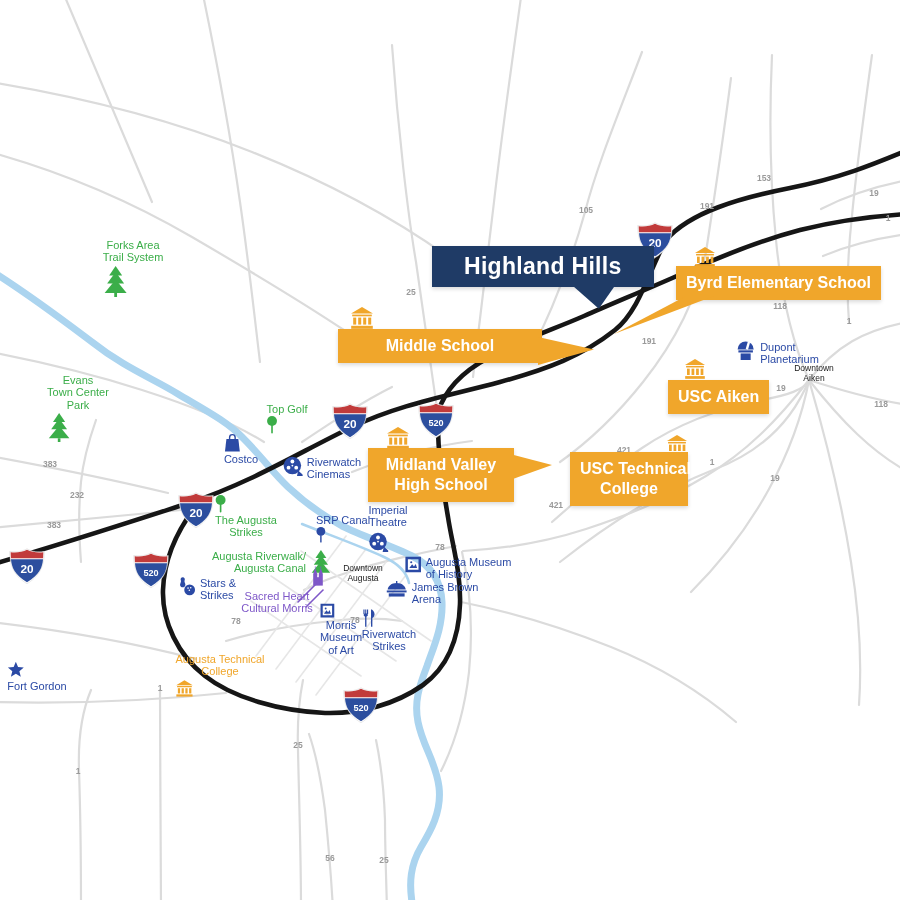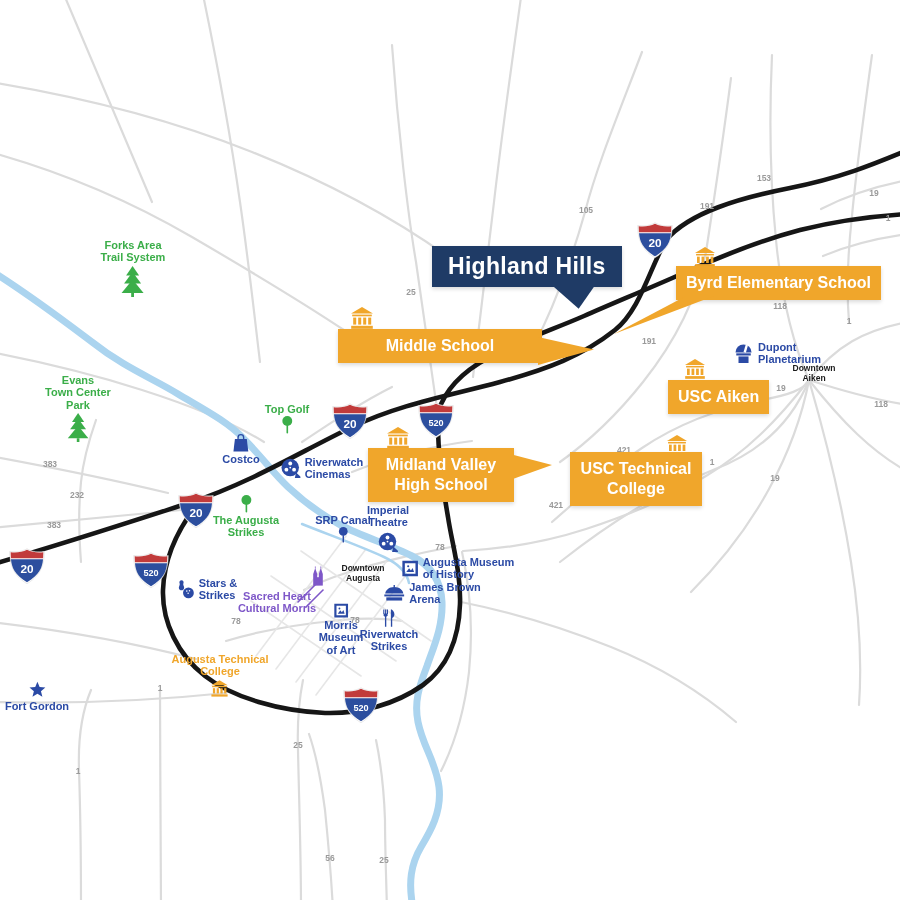--- a/index.html
+++ b/index.html
@@ -10,37 +10,37 @@
 
   
   .roadnum { position:absolute; transform:translate(-50%,-50%); font-size:8.5px; font-weight:700; color:#9a9a9a; }
 
   
   .shield { position:absolute; width:40px; height:40px; overflow:visible; }
   .sh-num { fill:#fff; font-family:"Liberation Sans",sans-serif; font-weight:700; font-size:13px; text-anchor:middle; }
   .shield.w3 .sh-num { font-size:10px; }
 
   
-  .poi { position:absolute; transform:translateX(-50%); display:flex; align-items:center; justify-content:center;
-         font-weight:700; font-size:11px; line-height:1.12; white-space:nowrap; }
+  .poi { position:absolute; transform:translateX(-50%); display:flex; align-items:flex-start; justify-content:center;
+         font-weight:400; font-size:11px; line-height:1.12; white-space:nowrap; }
   .poi.v { flex-direction:column; text-align:center; }
   .poi.h { flex-direction:row; text-align:left; gap:4px; }
   .green { color:#3BAE49; } .blue { color:#2B4AA5; } .purple { color:#7E57C8; }
   .orangeTxt { color:#F0A62B; } .blackTxt { color:#1a1a1a; font-size:8.5px; }
 
   .icn { display:inline-block; }
   .icn svg { display:block; width:100%; height:100%; fill:currentColor; }
   .callout-icn { position:absolute; color:#F0A62B; }
 
   
   .callout { position:absolute; background:#F0A62B; color:#fff; font-weight:700; text-align:center;
              padding:7px 10px; font-size:16px; line-height:1.25; white-space:nowrap;
              box-shadow:0 2px 4px rgba(0,0,0,.15); }
   .callout .tail { position:absolute; background:inherit; box-shadow:none; }
-  .callout.main { background:#1F3B66; font-size:23px; padding:6px 16px; letter-spacing:.3px; }
+  .callout.main { background:#1F3B66; font-size:23px; padding:6px 32px; letter-spacing:.3px; }
 </style>
 </head>
 <body>
 
 <div class="stage">
 
   <svg class="map-svg" viewBox="0 0 900 900">
     <g fill="none" stroke="#DBDBDB" stroke-width="2.2" stroke-linecap="round">
       <path d="M392 45 C398 130 408 215 416 262 C421 300 429 355 437 408"></path>
       <path d="M642 52 C620 110 597 165 585 212 C571 262 552 312 528 358"></path>
@@ -223,20 +223,34 @@
           <circle cx="6" cy="5.5" r="5.5"></circle>
           <rect x="5.1" y="10" width="1.8" height="9.5" rx="0.9"></rect>
         </svg>
       </span>
     <div class="lbl">
       <div>The Augusta</div>
       <div>Strikes</div>
     </div>
   </div>
 
+  <div class="poi h green" style="left:272px;top:550px">
+    <div class="lbl" style="text-align:right">
+      <div>Augusta Riverwalk/</div>
+      <div>Augusta Canal</div>
+    </div>
+    <span class="icn" style="width:22px;height:26px">
+        <svg viewBox="0 0 24 31">
+          <polygon points="12,0 18.5,9.5 5.5,9.5"></polygon>
+          <polygon points="12,6 20.5,17.5 3.5,17.5"></polygon>
+          <polygon points="12,13.5 23,27 1,27"></polygon>
+          <rect x="10.6" y="27" width="2.8" height="4"></rect>
+        </svg>
+      </span>
+  </div>
 
   <div class="poi v blue" style="left:241px;top:433px">
     <span class="icn" style="width:17px;height:19px;margin-bottom:1px">
         <svg viewBox="0 0 22 24">
           <path d="M3.3 7.6h15.4L20.6 23.5H1.4z"></path>
           <path d="M7.4 7.6V5.4a3.6 3.6 0 017.2 0v2.2" fill="none" stroke="currentColor" stroke-width="1.8"></path>
         </svg>
       </span>
     <div class="lbl">
       <div>Costco</div>
@@ -371,21 +385,21 @@
           <rect x="3.6" y="10.8" width="16.8" height="2.5"></rect>
           <rect x="6.2" y="14.4" width="11.6" height="7.6"></rect>
         </svg>
       </span>
     <div class="lbl">
       <div>Dupont</div>
       <div>Planetarium</div>
     </div>
   </div>
 
-  <div class="poi v blue" style="left:37px;top:681px">
+  <div class="poi v blue" style="left:37px;top:661px">
     <span class="icn" style="width:17px;height:17px;margin-bottom:2px">
         <svg viewBox="0 0 24 23">
           <path d="M12 .6l3.1 7.5 8.1.6-6.2 5.2 2 7.9L12 17.4l-7 4.4 2-7.9L.8 8.7l8.1-.6z"></path>
         </svg>
       </span>
     <div class="lbl">
       <div>Fort Gordon</div>
     </div>
   </div>
 
@@ -513,18 +527,18 @@
   <div class="callout" style="left:668px;top:380px">
     <div>USC Aiken</div>
   </div>
 
   <div class="callout" style="left:368px;top:448px;width:146px">
     <div>Midland Valley</div>
     <div>High School</div>
     <div class="tail" style="right:-38px;top:6px;width:42px;height:26px;clip-path:polygon(0 0,0 100%,100% 42%)"></div>
   </div>
 
-  <div class="callout" style="left:570px;top:452px;width:132px">
+  <div class="callout" style="left:570px;top:452px;width:118px">
     <div>USC Technical</div>
     <div>College</div>
   </div>
 
 </div>
 
 </body></html>

